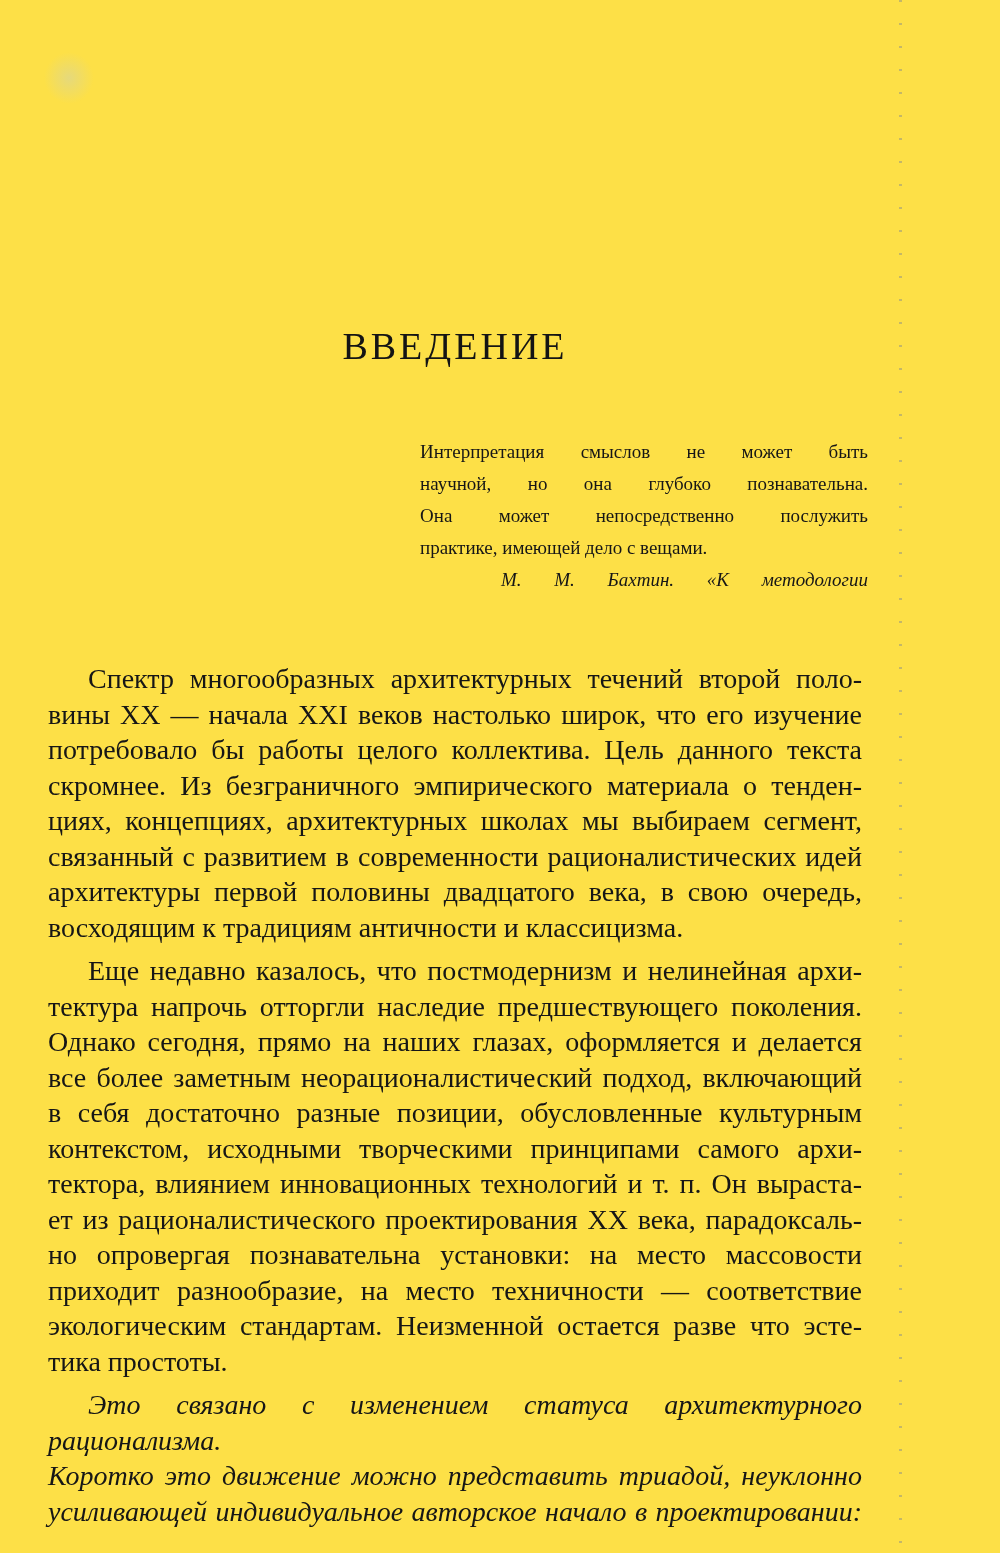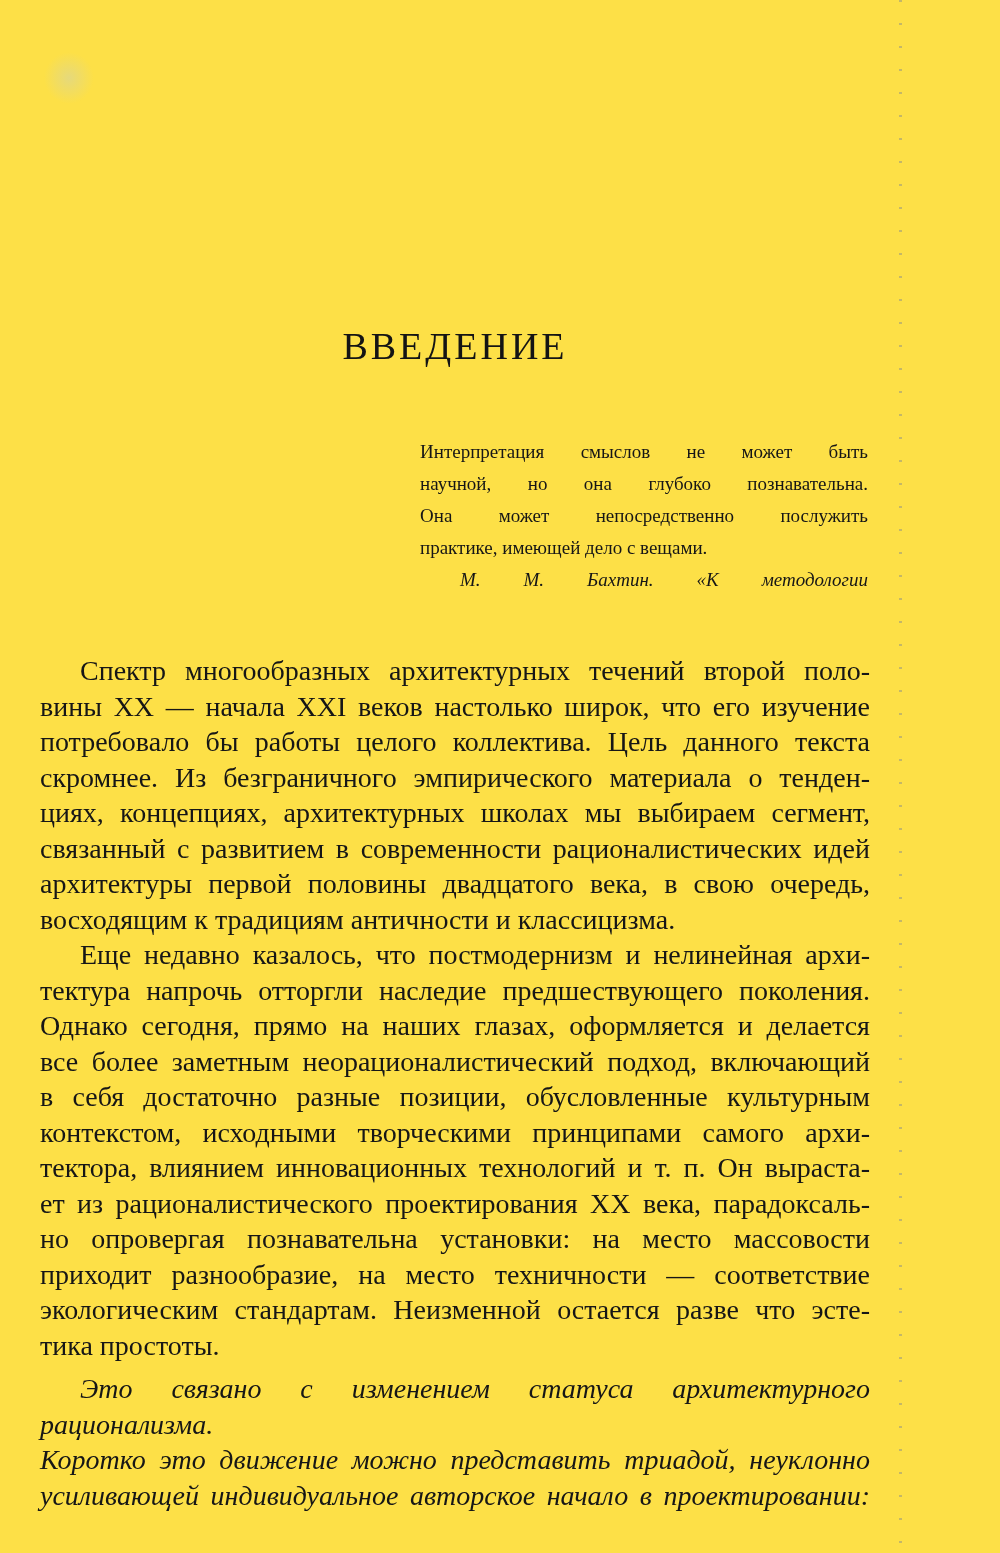--- a/index.html
+++ b/index.html
@@ -31,32 +31,32 @@
     width: 448px;
     font-size: 19px;
     line-height: 32px;
   }
   .line {
     text-align: justify;
     text-align-last: justify;
   }
   .line.endline { text-align-last: left; }
   .attribution {
-    margin-left: 40px;
+    margin-left: 81px;
     font-style: italic;
   }
   .body-text {
     position: absolute;
     left: 40px;
     top: 653px;
     width: 830px;
     font-size: 28px;
     line-height: 35.5px;
   }
-  .para { margin: 0; }
+  .para { margin: 8px; }
   .para.third { margin-top: 8px; font-style: italic; }
   .line.indent { text-indent: 40px; }
   
   .scan-dots {
     position: absolute;
     left: 899px;
     top: 0;
     width: 3px;
     height: 1553px;
     background: repeating-linear-gradient(

